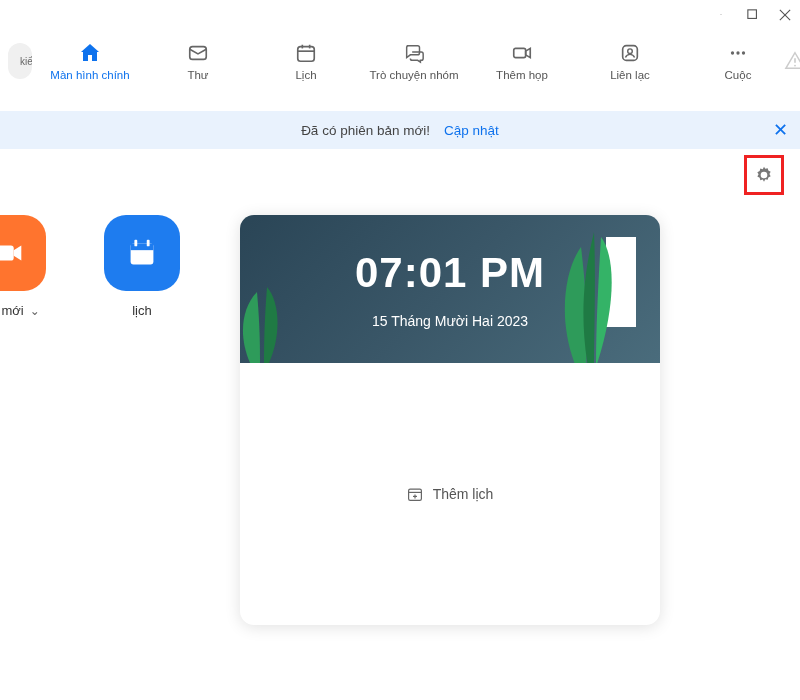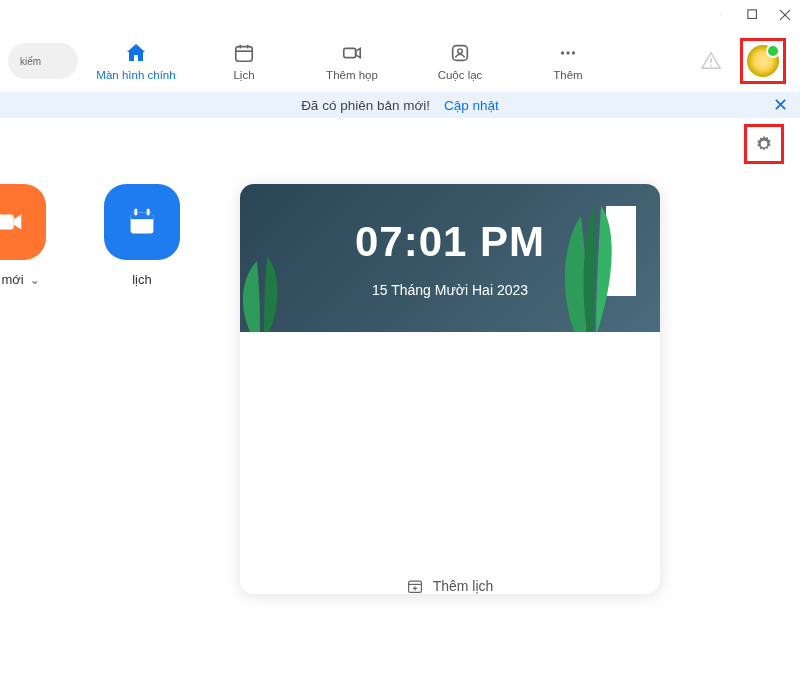--- a/index.html
+++ b/index.html
@@ -16,21 +16,21 @@
     .nav-item.active .nav-label { color: #0E72ED; }
     .nav-icon { width: 24px; height: 24px; display: flex; align-items: center; justify-content: center; }
     .nav-icon svg { fill: #666; }
     .nav-label { font-size: 11.5px; color: #555; white-space: nowrap; }
     .nav-right { display: flex; align-items: center; gap: 18px; margin-right: 6px; }
     .notif-icon { width: 22px; height: 22px; color: #bbb; }
     .avatar-wrap { position: relative; border: 3px solid #ef2222; padding: 4px; }
     .avatar { width: 32px; height: 32px; border-radius: 50%; background: radial-gradient(circle, #ffe082 20%, #ffd54f 40%, #c5a900 70%); position: relative; }
     .avatar::after { content:""; position:absolute; top:-1px; right:-1px; width:10px; height:10px; background:#2ecc40; border-radius:50%; border:2px solid #fff; }
     
-    .update-bar { background: #e9f2fd; height: 26px; display: flex; align-items: center; justify-content: center; position: relative; font-size: 13.5px; }
+    .update-bar { background: #e9f2fd; height: 38px; display: flex; align-items: center; justify-content: center; position: relative; font-size: 13.5px; margin-top: 19px; }
     .update-msg { color: #444; }
     .update-link { color: #0E72ED; font-weight: 400; margin-left: 14px; cursor: pointer; }
     .update-close { position: absolute; right: 12px; color: #0E72ED; font-size: 18px; cursor: pointer; font-weight: 300; }
     
     .settings-row { display: flex; justify-content: flex-end; padding: 6px 16px 0 0; }
     .settings-wrap { border: 3px solid #ef2222; padding: 7px; }
     .gear { width: 20px; height: 20px; }
     .gear svg { fill: #777; }
     
     .main { display: flex; padding: 20px 10px 10px 0; gap: 60px; }
@@ -45,21 +45,21 @@
     .tile-label { font-size: 13px; color: #333; white-space: nowrap; }
     .chev { color:#666; font-size:12px; }
     
     .card { width: 420px; border-radius: 14px; overflow: hidden; box-shadow: 0 2px 16px rgba(0,0,0,0.12); background:#fff; }
     .card-top { height: 148px; background: linear-gradient(135deg, #2a4556 0%, #3a5768 50%, #4a6c7c 100%); position: relative; display: flex; flex-direction: column; align-items: center; justify-content: center; color:#fff; overflow:hidden; }
     .time { font-size: 42px; font-weight: 600; letter-spacing: 1px; }
     .date { font-size: 14px; margin-top: 16px; }
     .plant { position:absolute; bottom:-4px; }
     .plant.left { left:-8px; width:60px; height:80px; }
     .plant.right { right:24px; width:90px; height:140px; }
-    .card-body { height: 262px; display:flex; align-items:flex-end; justify-content:center; }
+    .card-body { height: 262px; display:flex; align-items:center; justify-content:center; }
     .add-cal { display:flex; align-items:center; gap:10px; color:#555; font-size:14px; cursor:pointer; }
     .add-cal svg { fill:#666; }
     
     .day-badge { font-size:10px; fill:#fff; font-weight:600; }
   </style>
 </head>
 <body>
 
 <div class="window-controls">
   <span class="win-btn">
@@ -88,56 +88,74 @@
       <span class="nav-icon">
           <svg viewBox="0 0 24 24" width="24" height="24">
             <path d="M12 3 L3 11 L5 11 L5 20 L10 20 L10 14 L14 14 L14 20 L19 20 L19 11 L21 11 Z"></path>
           </svg>
         </span>
       <span class="nav-label">Màn hình chính</span>
     </div>
     <div class="nav-item">
       <span class="nav-icon">
           <svg viewBox="0 0 24 24" width="22" height="22">
+            <rect x="3" y="5" width="18" height="14" rx="3" fill="none" stroke="#666" stroke-width="1.8"></rect>
+            <path d="M3 8 L12 13 L21 8" fill="none" stroke="#666" stroke-width="1.8"></path>
+          </svg>
+        </span>
+      <span class="nav-label">Thư</span>
+    </div>
+    <div class="nav-item">
+      <span class="nav-icon">
+          <svg viewBox="0 0 24 24" width="22" height="22">
             <rect x="3" y="5" width="18" height="16" rx="3" fill="none" stroke="#666" stroke-width="1.8"></rect>
             <line x1="3" y1="10" x2="21" y2="10" stroke="#666" stroke-width="1.8"></line>
             <line x1="8" y1="3" x2="8" y2="7" stroke="#666" stroke-width="1.8"></line>
             <line x1="16" y1="3" x2="16" y2="7" stroke="#666" stroke-width="1.8"></line>
           </svg>
         </span>
       <span class="nav-label">Lịch</span>
     </div>
     <div class="nav-item">
       <span class="nav-icon">
           <svg viewBox="0 0 24 24" width="22" height="22">
+            <path d="M4 4 h12 a2 2 0 0 1 2 2 v6 a2 2 0 0 1 -2 2 h-8 l-4 3 v-3 a2 2 0 0 1 0 0 v-8 a2 2 0 0 1 2-2 z" fill="none" stroke="#666" stroke-width="1.6"></path>
+            <path d="M10 11 h10 a2 2 0 0 1 2 2 v5 a2 2 0 0 1 -2 2 h-1 v2 l-3-2 h-6 a2 2 0 0 1 -2-2" fill="none" stroke="#666" stroke-width="1.6"></path>
+          </svg>
+        </span>
+      <span class="nav-label">Trò chuyện nhóm</span>
+    </div>
+    <div class="nav-item">
+      <span class="nav-icon">
+          <svg viewBox="0 0 24 24" width="22" height="22">
             <rect x="3" y="7" width="13" height="10" rx="2" fill="none" stroke="#666" stroke-width="1.8"></rect>
             <path d="M16 10 L21 7 L21 17 L16 14 Z" fill="none" stroke="#666" stroke-width="1.8"></path>
           </svg>
         </span>
       <span class="nav-label">Thêm họp</span>
     </div>
     <div class="nav-item">
       <span class="nav-icon">
           <svg viewBox="0 0 24 24" width="22" height="22">
             <rect x="4" y="4" width="16" height="16" rx="4" fill="none" stroke="#666" stroke-width="1.8"></rect>
             <circle cx="12" cy="10" r="2.5" fill="none" stroke="#666" stroke-width="1.6"></circle>
             <path d="M7 17 c1-2.5 3-3.5 5-3.5 s4 1 5 3.5" fill="none" stroke="#666" stroke-width="1.6"></path>
           </svg>
         </span>
-      <span class="nav-label">Cuộc lạc</span>
+      <span class="nav-label">Liên lạc</span>
     </div>
     <div class="nav-item">
       <span class="nav-icon">
           <svg viewBox="0 0 24 24" width="22" height="22">
             <circle cx="6" cy="12" r="1.8" fill="#666"></circle>
             <circle cx="12" cy="12" r="1.8" fill="#666"></circle>
             <circle cx="18" cy="12" r="1.8" fill="#666"></circle>
           </svg>
         </span>
-      <span class="nav-label">Thêm</span>
+      <span class="nav-label">Cuộc</span>
     </div>
   </div>
   <div class="nav-right">
     <span class="notif-icon"><svg viewBox="0 0 24 24" width="22" height="22">
           <path d="M12 3 L22 20 L2 20 Z" fill="none" stroke="#ccc" stroke-width="1.6"></path>
           <line x1="12" y1="9" x2="12" y2="14" stroke="#ccc" stroke-width="1.8"></line>
           <circle cx="12" cy="17" r="1" fill="#ccc"></circle>
         </svg></span>
     <div class="avatar-wrap">
       <div class="avatar"></div>

